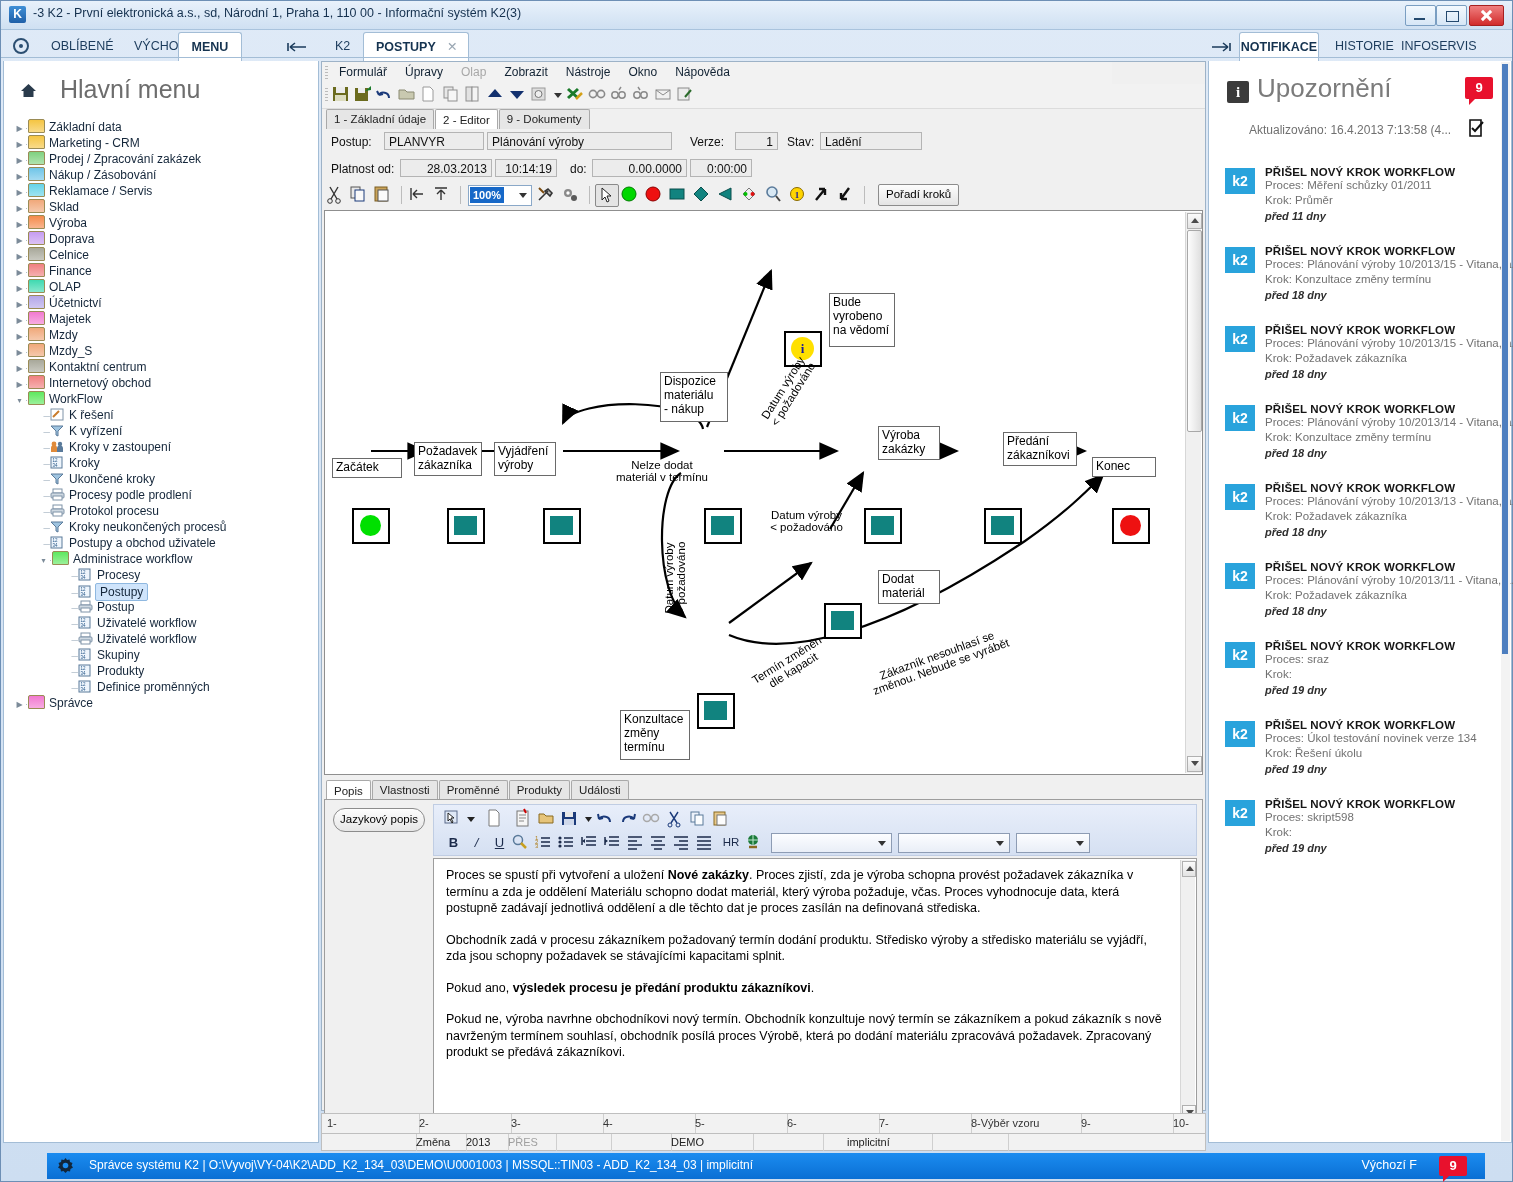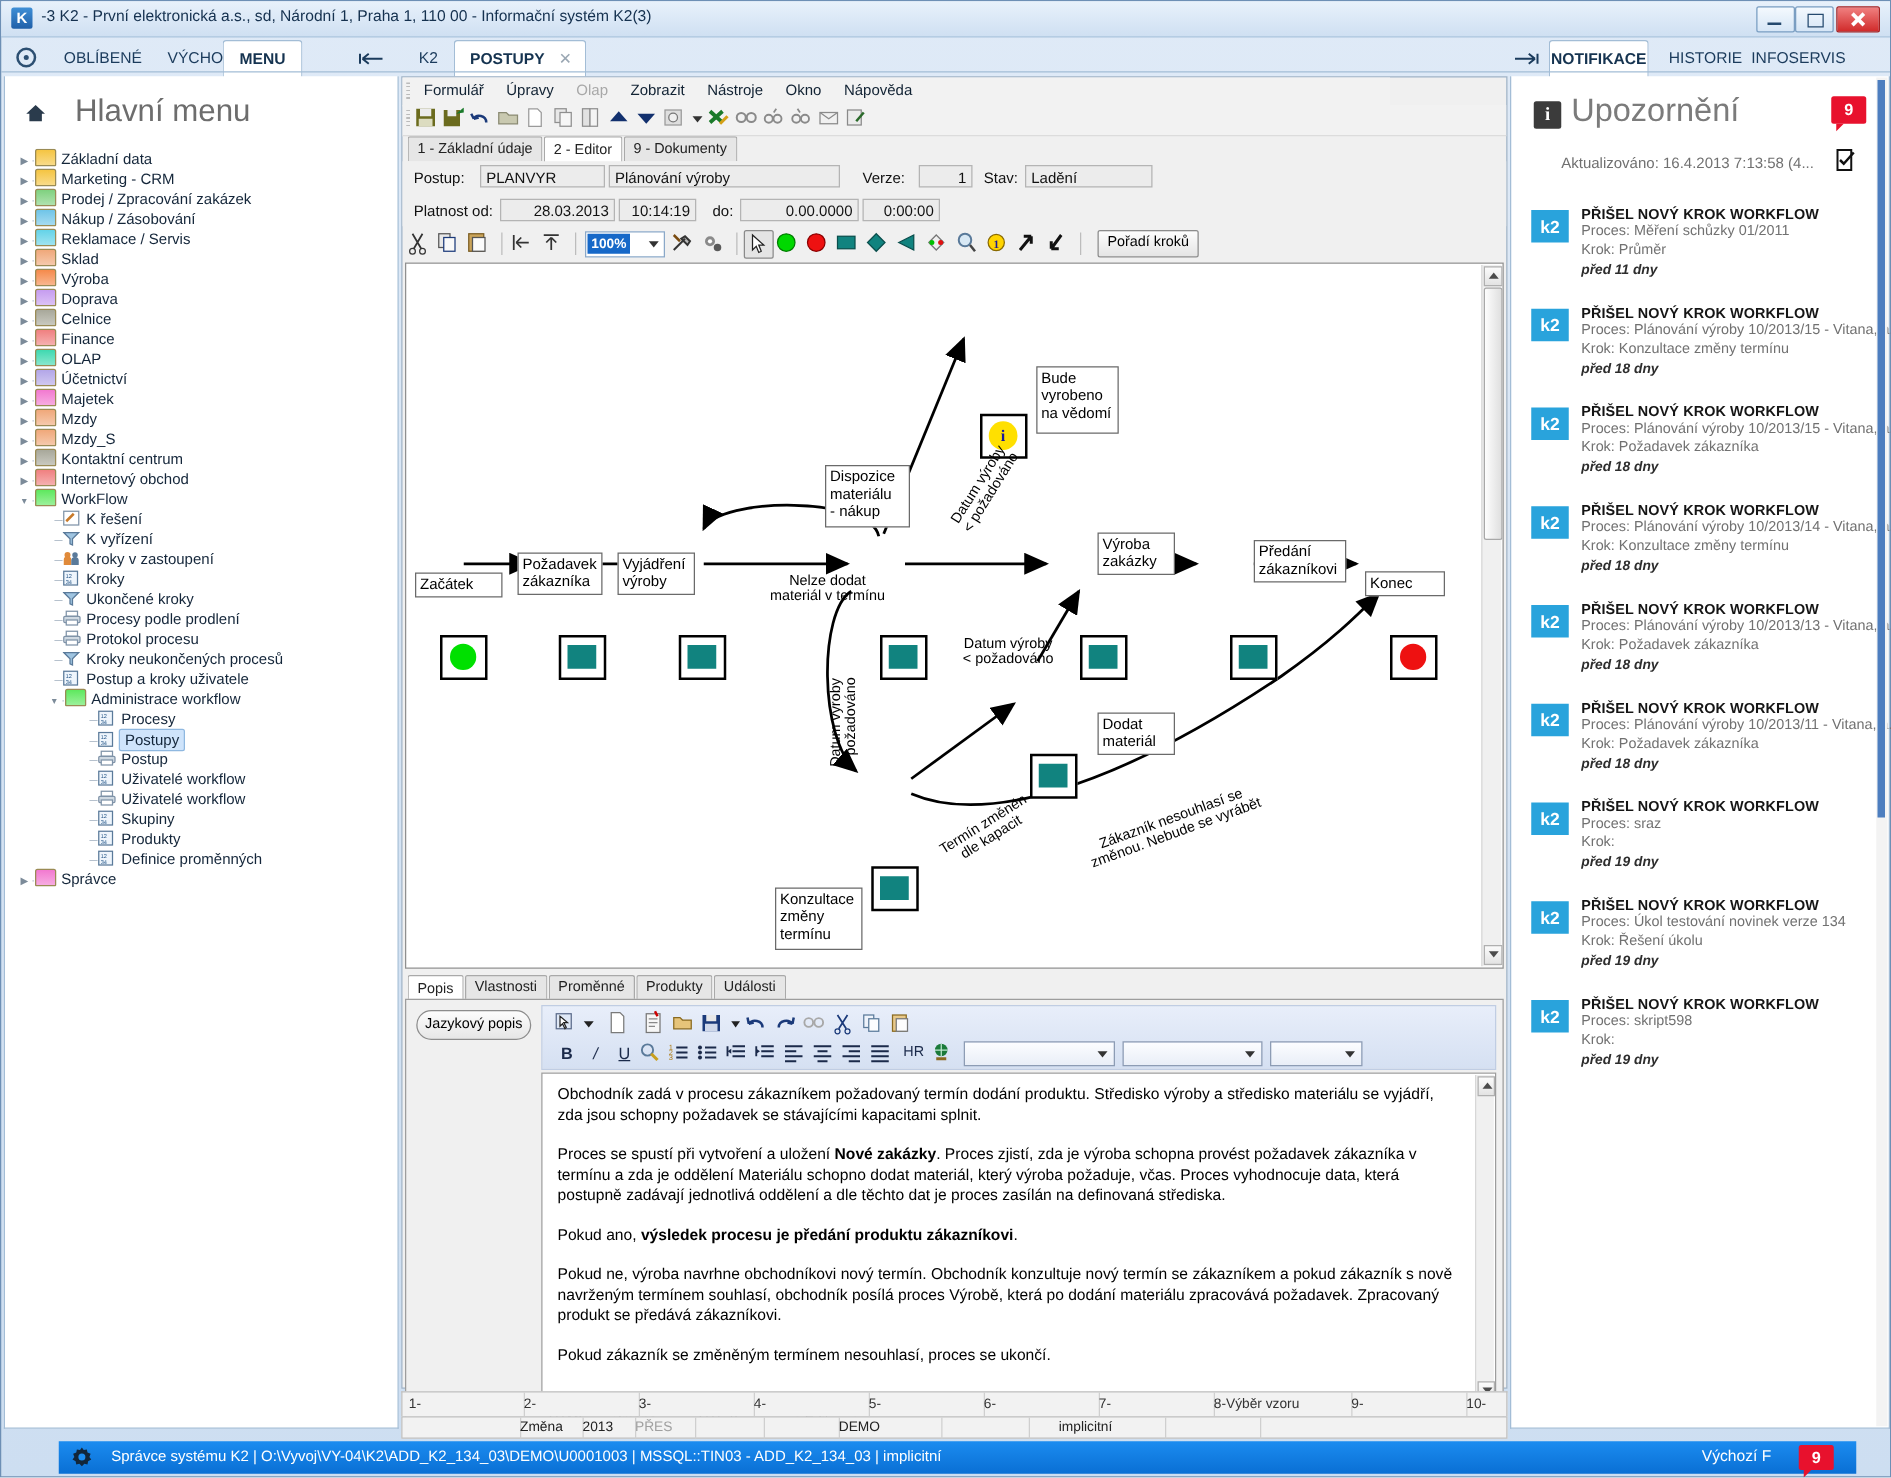--- a/index.html
+++ b/index.html
@@ -281,21 +281,21 @@
               <rect x="1" y="5" width="13" height="5" rx="1" fill="#cfd9e2" stroke="#7f93a8"></rect>
               <rect x="3" y="8" width="9" height="4" fill="#fff" stroke="#7f93a8"></rect>
             </svg></span><span>Protokol procesu</span></div>
         <div class="tr child"><span style="display:inline-block;width:12px;color:#a6b4c2;font-size:9px;text-align:right">─</span><span style="display:inline-block;width:15px;height:13px;vertical-align:-2px;margin-right:4px"><svg width="14" height="13">
               <path d="M1,2 L13,2 L8,7 L8,12 L6,11 L6,7 Z" fill="#9fc4e0" stroke="#5a7a9a"></path>
             </svg></span><span>Kroky neukončených procesů</span></div>
         <div class="tr child"><span style="display:inline-block;width:12px;color:#a6b4c2;font-size:9px;text-align:right">─</span><span style="display:inline-block;width:15px;height:13px;vertical-align:-2px;margin-right:4px"><svg width="14" height="13">
               <rect x="1" y="1" width="11" height="11" fill="#eef5fc" stroke="#5a7a9a"></rect>
               <text x="2.5" y="6" font-size="4.5" fill="#2a5a8a" font-family="sans-serif">12</text>
               <text x="2.5" y="11" font-size="4.5" fill="#2a5a8a" font-family="sans-serif">34</text>
-            </svg></span><span>Postup a kroky uživatele</span></div>
+            </svg></span><span>Postupy a obchod uživatele</span></div>
         <div class="tr child"><span class="ar">▾</span><span class="dashx" style="color:#a6b4c2;font-size:9px">·</span><span class="fo" style="background:linear-gradient(180deg,#5ee85e,#ffffff60),#5ee85e"></span><span>Administrace workflow</span></div>
         <div class="tr child2"><span style="display:inline-block;width:12px;color:#a6b4c2;font-size:9px;text-align:right">─</span><span style="display:inline-block;width:15px;height:13px;vertical-align:-2px;margin-right:4px"><svg width="14" height="13">
               <rect x="1" y="1" width="11" height="11" fill="#eef5fc" stroke="#5a7a9a"></rect>
               <text x="2.5" y="6" font-size="4.5" fill="#2a5a8a" font-family="sans-serif">12</text>
               <text x="2.5" y="11" font-size="4.5" fill="#2a5a8a" font-family="sans-serif">34</text>
             </svg></span><span>Procesy</span></div>
         <div class="tr child2"><span style="display:inline-block;width:12px;color:#a6b4c2;font-size:9px;text-align:right">─</span><span style="display:inline-block;width:15px;height:13px;vertical-align:-2px;margin-right:4px"><svg width="14" height="13">
               <rect x="1" y="1" width="11" height="11" fill="#eef5fc" stroke="#5a7a9a"></rect>
               <text x="2.5" y="6" font-size="4.5" fill="#2a5a8a" font-family="sans-serif">12</text>
               <text x="2.5" y="11" font-size="4.5" fill="#2a5a8a" font-family="sans-serif">34</text>
@@ -811,25 +811,24 @@
               <i></i>
             </div>
           <div class="ddl" style="width:72px">
               <i></i>
             </div>
         </div>
       </div>
 
       <div id="doc">
         <div id="doctext">
+            <p>Proces se spustí při vytvoření a uložení <b>Nové zakázky</b>. Proces zjistí, zda je výroba schopna provést požadavek zákazníka v termínu a zda je oddělení Materiálu schopno dodat materiál, který výroba požaduje, včas. Proces vyhodnocuje data, která postupně zadávají jednotlivá oddělení a dle těchto dat je proces zasílán na definovaná střediska.</p>
             <p>Obchodník zadá v procesu zákazníkem požadovaný termín dodání produktu. Středisko výroby a středisko materiálu se vyjádří, zda jsou schopny požadavek se stávajícími kapacitami splnit.</p>
-            <p>Proces se spustí při vytvoření a uložení <b>Nové zakázky</b>. Proces zjistí, zda je výroba schopna provést požadavek zákazníka v termínu a zda je oddělení Materiálu schopno dodat materiál, který výroba požaduje, včas. Proces vyhodnocuje data, která postupně zadávají jednotlivá oddělení a dle těchto dat je proces zasílán na definovaná střediska.</p>
             <p>Pokud ano, <b>výsledek procesu je předání produktu zákazníkovi</b>.</p>
             <p>Pokud ne, výroba navrhne obchodníkovi nový termín. Obchodník konzultuje nový termín se zákazníkem a pokud zákazník s nově navrženým termínem souhlasí, obchodník posílá proces Výrobě, která po dodání materiálu zpracovává požadavek. Zpracovaný produkt se předává zákazníkovi.</p>
-            <p>Pokud zákazník se změněným termínem nesouhlasí, proces se ukončí.</p>
           </div>
         <div class="vscroll" style="width:14px">
           <div class="up" style="width:12px">
               <i class="arw u"></i>
             </div>
           <div class="dn" style="width:12px">
               <i class="arw d"></i>
             </div>
         </div>
       </div>

